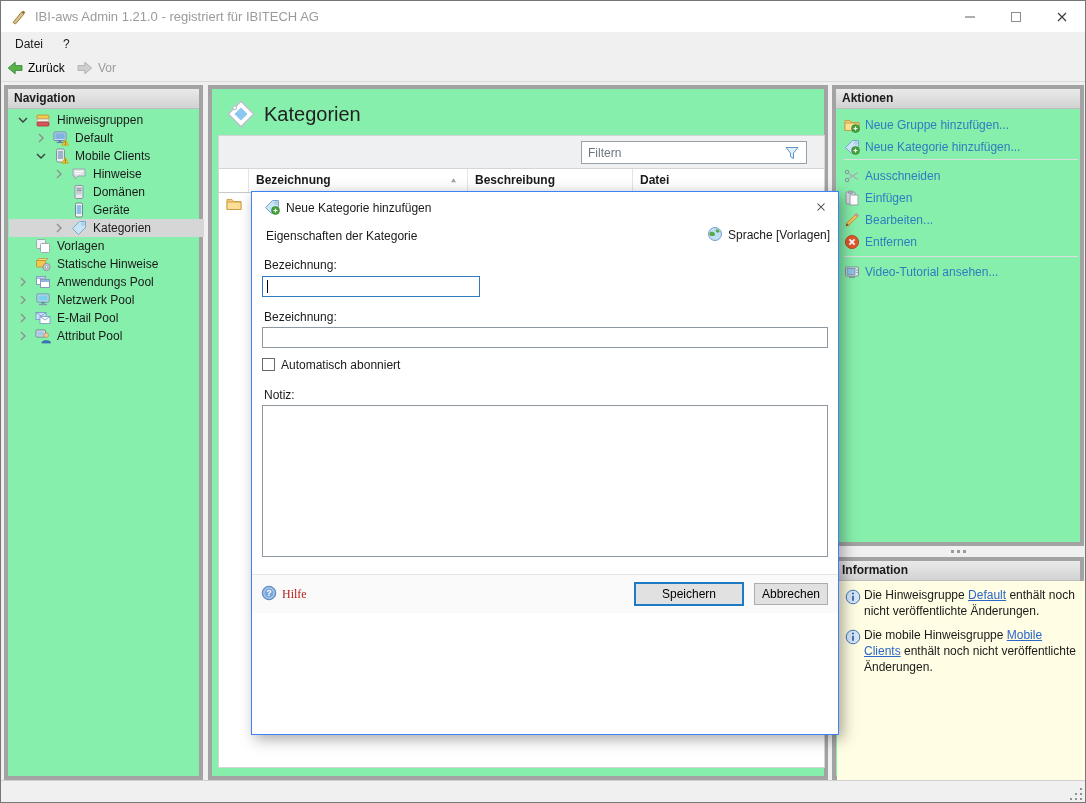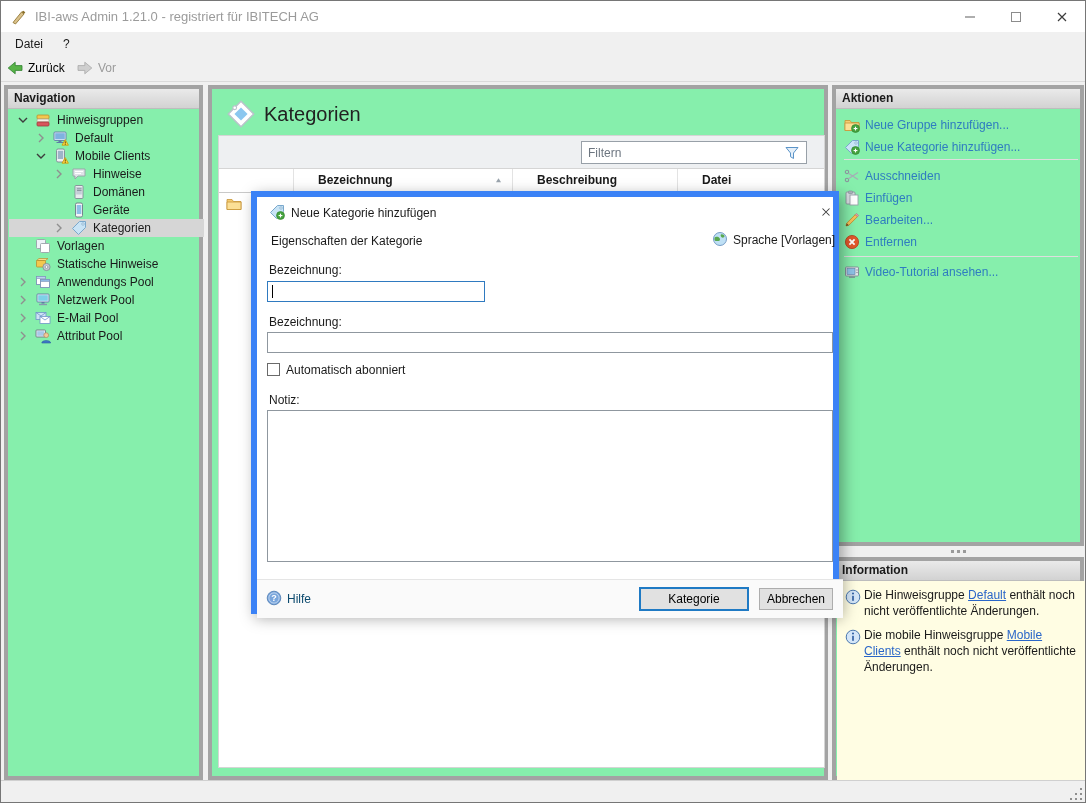--- a/index.html
+++ b/index.html
@@ -31,52 +31,52 @@
   .tree-row .tlbl{position:absolute;top:0;white-space:nowrap;}
 
   
   .main-title{font-size:20px;color:#222;}
   .contentbox{left:6px;top:46px;width:607px;height:633px;background:#fff;border:1px solid #d5d5d5;box-sizing:border-box;}
   .stripbar{left:0;top:0;width:605px;height:33px;background:#eef0f2;border-bottom:1px solid #d5d5d5;box-sizing:border-box;}
   .filterwrap{left:362px;top:5px;width:226px;height:23px;}
   .filterwrap input{width:226px;height:23px;border:1px solid #98a0a8;box-sizing:border-box;padding:0 26px 0 6px;font-family:inherit;font-size:12px;background:#fff;outline:none;}
   .filterwrap input::placeholder{color:#6d7680;opacity:1;}
   .thead{left:0;top:33px;width:605px;height:24px;background:#fff;border-bottom:1px solid #c9c9c9;box-sizing:border-box;}
-  .thcell{top:0;height:23px;line-height:23px;font-weight:bold;padding-left:24px;border-left:1px solid #e3e3e3;box-sizing:border-box;cursor:pointer;margin-left:45px;}
+  .thcell{top:0;height:23px;line-height:23px;font-weight:bold;padding-left:7px;border-left:1px solid #e3e3e3;box-sizing:border-box;cursor:pointer;}
   .trow{left:0;top:57px;width:605px;height:22px;background:#fff;cursor:pointer;}
 
   
   .act-item{left:0;width:250px;height:22px;cursor:pointer;}
   .act-item .aicn{position:absolute;left:8px;top:3px;width:16px;height:16px;}
   .act-item .albl{position:absolute;left:29px;top:0;line-height:22px;color:#2f7cc0;white-space:nowrap;}
   .act-div{left:8px;width:234px;height:1px;background:#dedede;}
 
   
   .split{left:831px;top:545px;width:252px;height:11px;display:flex;align-items:center;justify-content:center;gap:3px;cursor:row-resize;}
   .split i{width:3px;height:3px;background:#9a9a9a;display:block;}
 
   
   .info-body{left:1px;top:20px;width:250px;height:201px;background:#fffde3;}
   .info-item{left:0;width:244px;}
   .info-item .iicn{position:absolute;left:8px;top:2px;width:16px;height:16px;}
   .info-item .itxt{position:absolute;left:27px;top:0;width:213px;line-height:16px;color:#1a1a1a;}
   .ilink{color:#2a66c8;text-decoration:underline;cursor:pointer;}
 
   
-  .dialog{left:250px;top:190px;width:588px;height:423px;background:#fff;border:6px solid #3b82f6;box-sizing:border-box;box-shadow:4px 4px 14px rgba(0,0,0,.35);z-index:20;}
+  .dialog{left:250px;top:190px;width:588px;height:544px;background:#fff;border:1px solid #3b82f6;box-sizing:border-box;box-shadow:4px 4px 14px rgba(0,0,0,.35);z-index:20;}
   .dlg-close{left:556px;top:3px;width:26px;height:24px;display:flex;align-items:center;justify-content:center;background:transparent;border:0;cursor:pointer;}
   .dlbl{white-space:nowrap;}
   .tin{border:1px solid #8f979f;box-sizing:border-box;background:#fff;font-family:inherit;font-size:12px;padding:0 4px;outline:none;}
   .tin.focused{border:1px solid #2f7ac0;}
   .caret{width:1px;height:13px;background:#000;}
   .chk{width:13px;height:13px;border:1px solid #6a6a6a;background:#fff;box-sizing:border-box;cursor:pointer;}
   .dlg-footer{left:0;top:382px;width:586px;height:39px;background:#fafafa;border-top:1px solid #e5e5e5;box-sizing:border-box;}
   .btn{background:#e1e1e1;border:1px solid #adadad;font-family:inherit;font-size:12px;cursor:pointer;box-sizing:border-box;}
   .btn.default{border:2px solid #1f7ac4;}
-  .helplink{color:#0c4a6e;cursor:pointer;}
+  .helplink{color:#b91c1c;cursor:pointer;font-family:Liberation Serif, serif;}
 
   
   .statusbar{left:0;top:779px;width:1084px;height:23px;background:#f0f0f0;border-top:1px solid #d0d0d0;box-sizing:border-box;}
   .grip{right:3px;bottom:3px;width:12px;height:12px;}
   .grip i{position:absolute;width:2px;height:2px;background:#8f8f8f;}
 </style>
 </head>
 <body>
 
 <svg width="0" height="0" style="position:absolute">
@@ -549,21 +549,21 @@
     <div class="abs dlbl" style="left:12px;top:196px">Notiz:</div>
     <textarea class="tin abs" style="left: 10px; top: 213px; width: 566px; height: 152px; resize: none;"></textarea>
 
     <div class="abs dlg-footer">
       <div class="abs" style="left:9px;top:10px;height:18px;cursor:pointer">
         <svg class="ic abs" style="left:0;top:0" width="16" height="16">
             <use href="#i-help"></use>
           </svg>
         <span class="abs helplink" style="left:21px;top:2px">Hilfe</span>
       </div>
-      <button class="btn default abs" style="left:382px;top:7px;width:110px;height:24px">Kategorie</button>
+      <button class="btn default abs" style="left:382px;top:7px;width:110px;height:24px">Speichern</button>
       <button class="btn abs" style="left:502px;top:8px;width:74px;height:22px">Abbrechen</button>
     </div>
   </div>
 
   <div class="abs statusbar">
     <div class="abs grip">
       <i style="right:0;bottom:0"></i>
         <i style="right:5px;bottom:0"></i>
         <i style="right:0;bottom:5px"></i>
       <i style="right:10px;bottom:0"></i>

